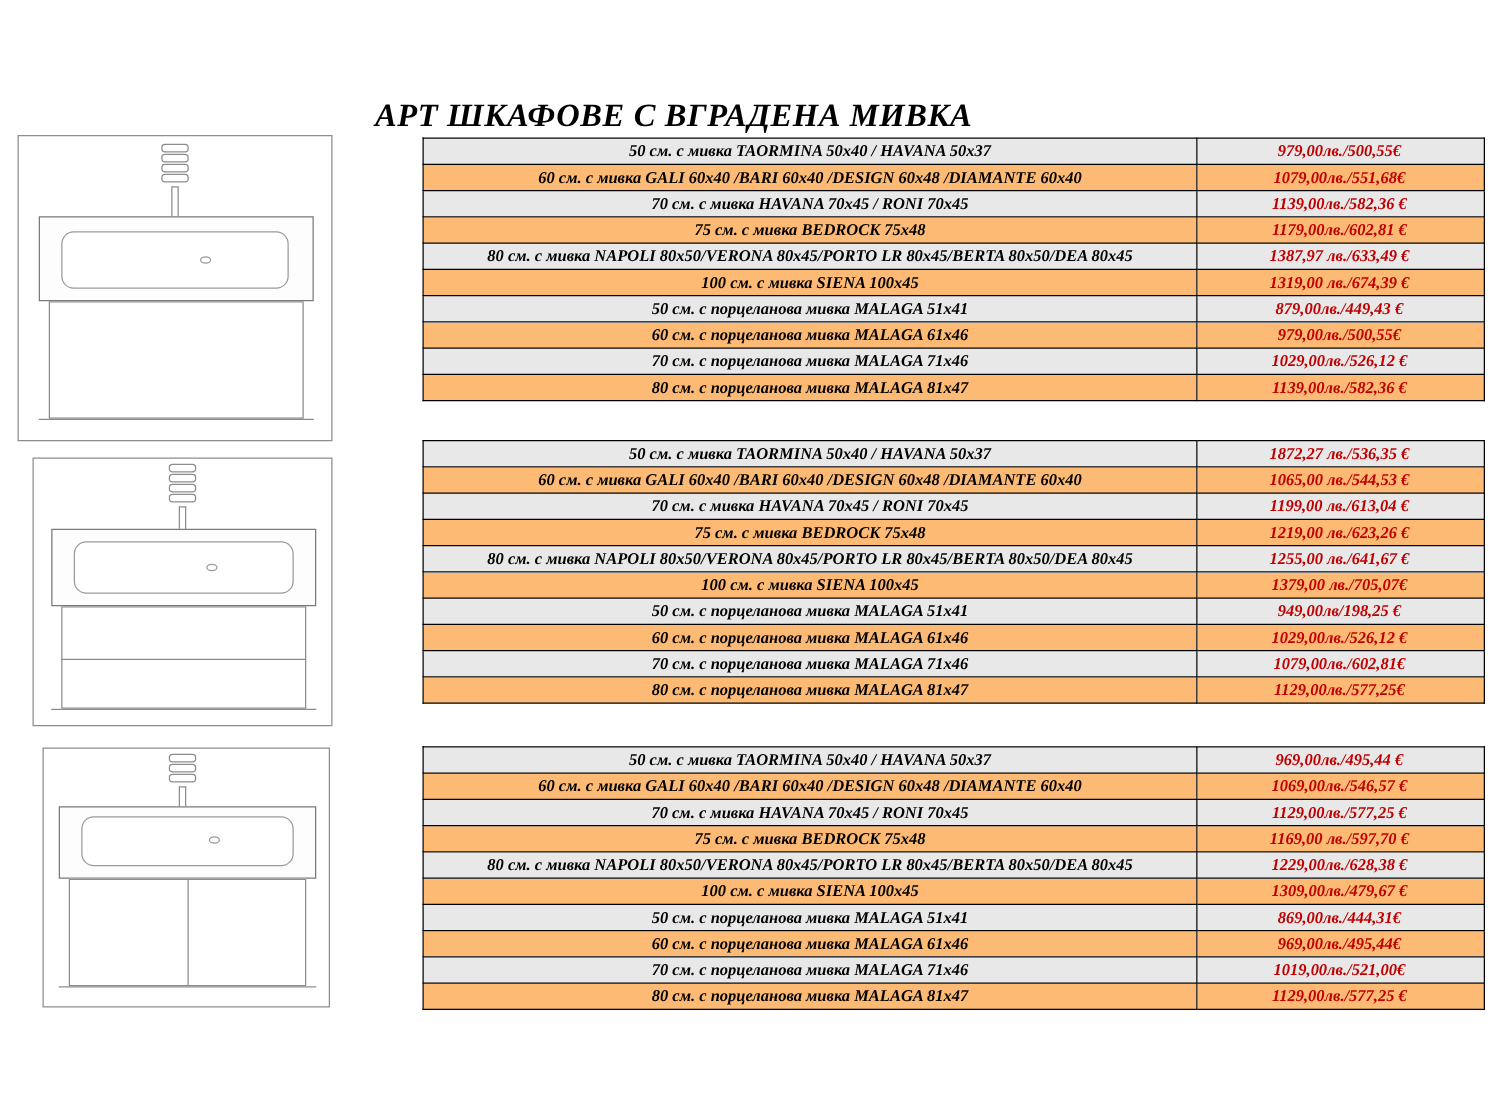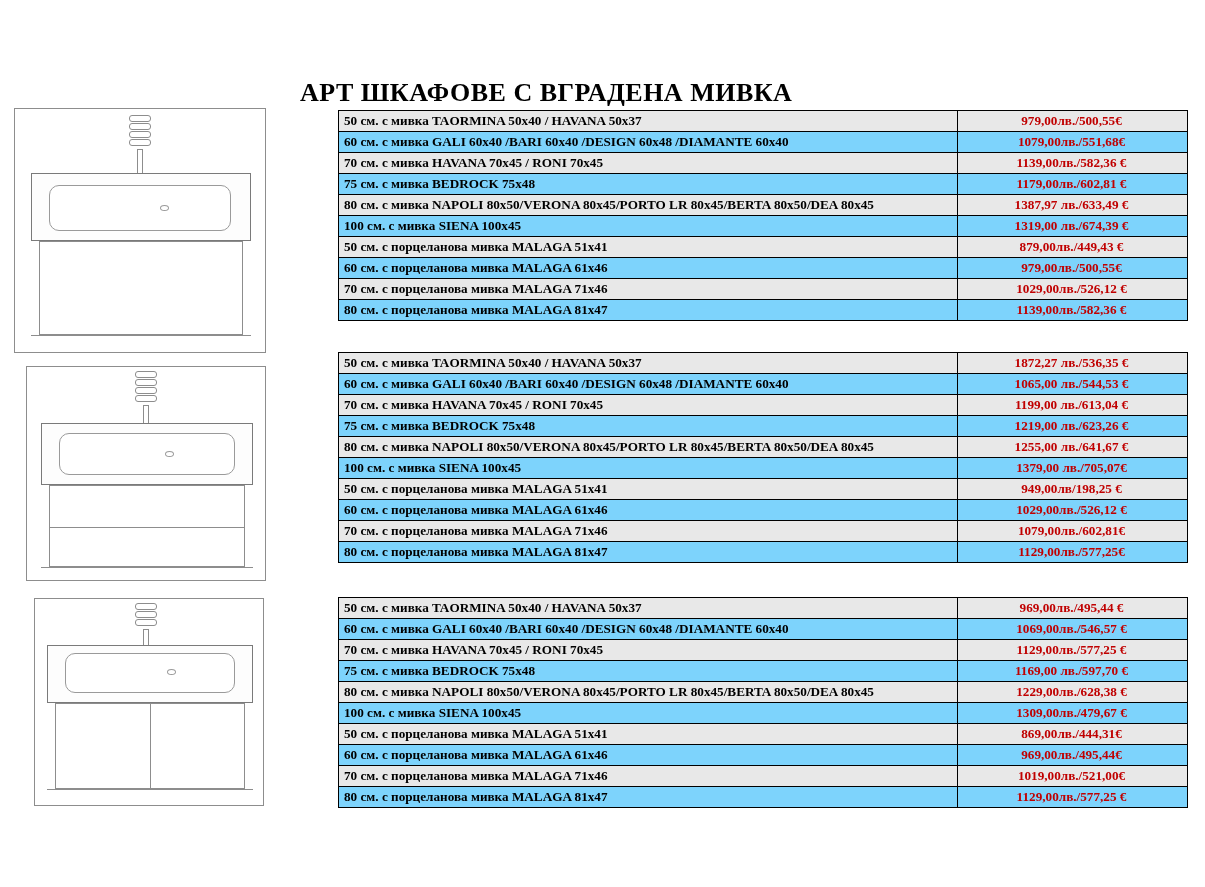--- a/index.html
+++ b/index.html
@@ -12,20 +12,21 @@
     height: 887px;
     font-family: "Liberation Serif", serif;
     color: #000000;
     position: relative;
     overflow: hidden;
   }
   .page {
     position: relative;
     width: 1205px;
     height: 887px;
+    font-style: italic;
   }
 
   
   .illustrations {
     position: absolute;
     left: 14px;
     top: 108px;
     width: 265px;
     height: 720px;
   }
@@ -120,30 +121,30 @@
   }
   .price-table td {
     border: 1px solid #000000;
     padding: 2px 5px;
     height: 20px;
     box-sizing: border-box;
     white-space: nowrap;
     overflow: hidden;
   }
   .price-table td.desc {
-    text-align: left;
+    text-align: center;
     color: #000000;
   }
   .price-table td.price {
     text-align: center;
     color: #c00000;
     padding-right: 7px;
   }
   tr.shaded td { background: #e8e8e8; }
-  tr.plain td { background: #7dd3fc; }
+  tr.plain td { background: #fdba74; }
 
   #table1 { left: 338px; top: 110px;  width: 849px; }
   #table2 { left: 338px; top: 352px;  width: 849px; }
   #table3 { left: 338px; top: 597px;  width: 849px; }
 
   
   .footer {
     position: absolute;
     left: 300px;
     top: 822px;

